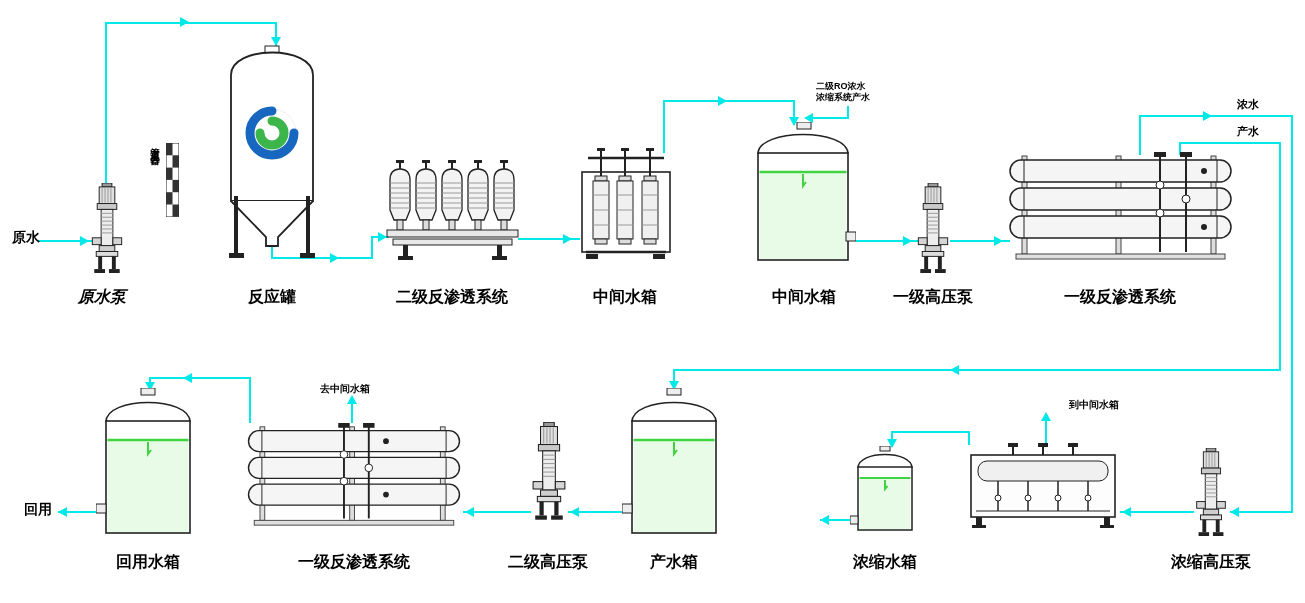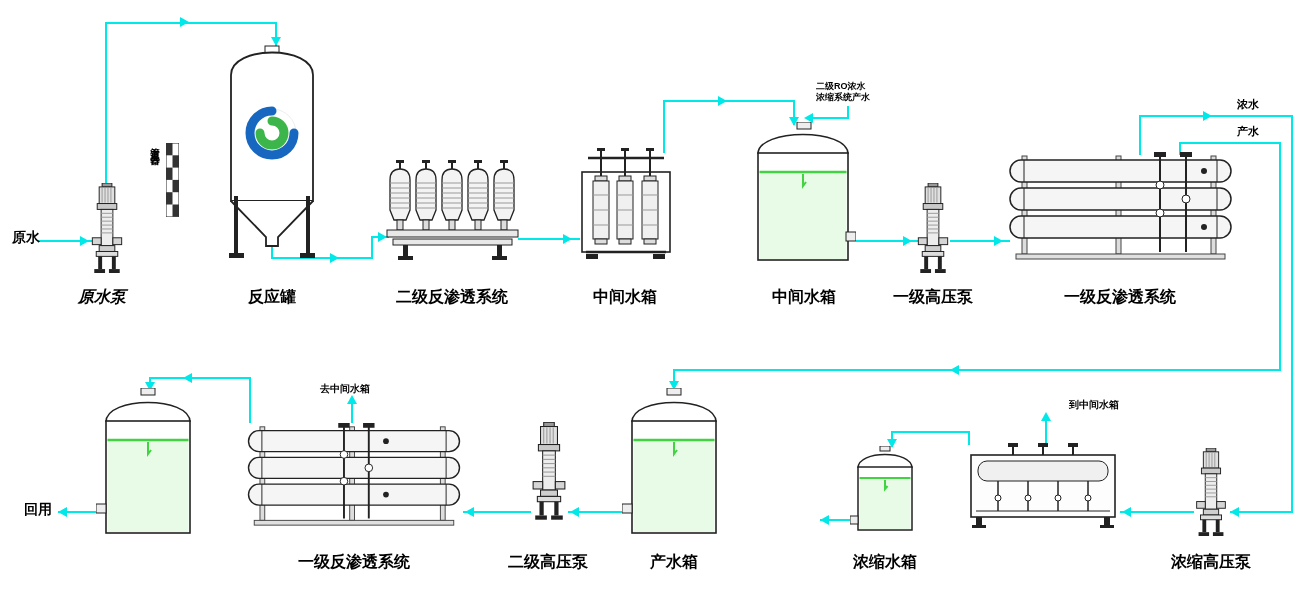--- a/index.html
+++ b/index.html
@@ -438,20 +438,21 @@
   <div class="lbl" style="left:858px;top:287px;">一级高压泵</div>
   <div class="lbl" style="left:1045px;top:287px;">一级反渗透系统</div>
   <div class="lbl-note" style="left:816px;top:81px;">
     <span>二级RO浓水</span><br>
     <span>浓缩系统产水</span>
   </div>
   <div class="lbl-xs" style="left:1237px;top:97px;font-size:11px;">浓水</div>
   <div class="lbl-xs" style="left:1237px;top:124px;font-size:11px;">产水</div>
 
   <div class="lbl-side" style="left:24px;top:501px;">回用</div>
+  <div class="lbl" style="left:73px;top:552px;">回用水箱</div>
   <div class="lbl" style="left:279px;top:552px;">一级反渗透系统</div>
   <div class="lbl-xs" style="left:320px;top:382px;">去中间水箱</div>
   <div class="lbl" style="left:473px;top:552px;">二级高压泵</div>
   <div class="lbl" style="left:599px;top:552px;">产水箱</div>
   <div class="lbl" style="left:810px;top:552px;">浓缩水箱</div>
   <div class="lbl-xs" style="left:1069px;top:398px;">到中间水箱</div>
   <div class="lbl" style="left:1136px;top:552px;">浓缩高压泵</div>
 
 </div>
 

